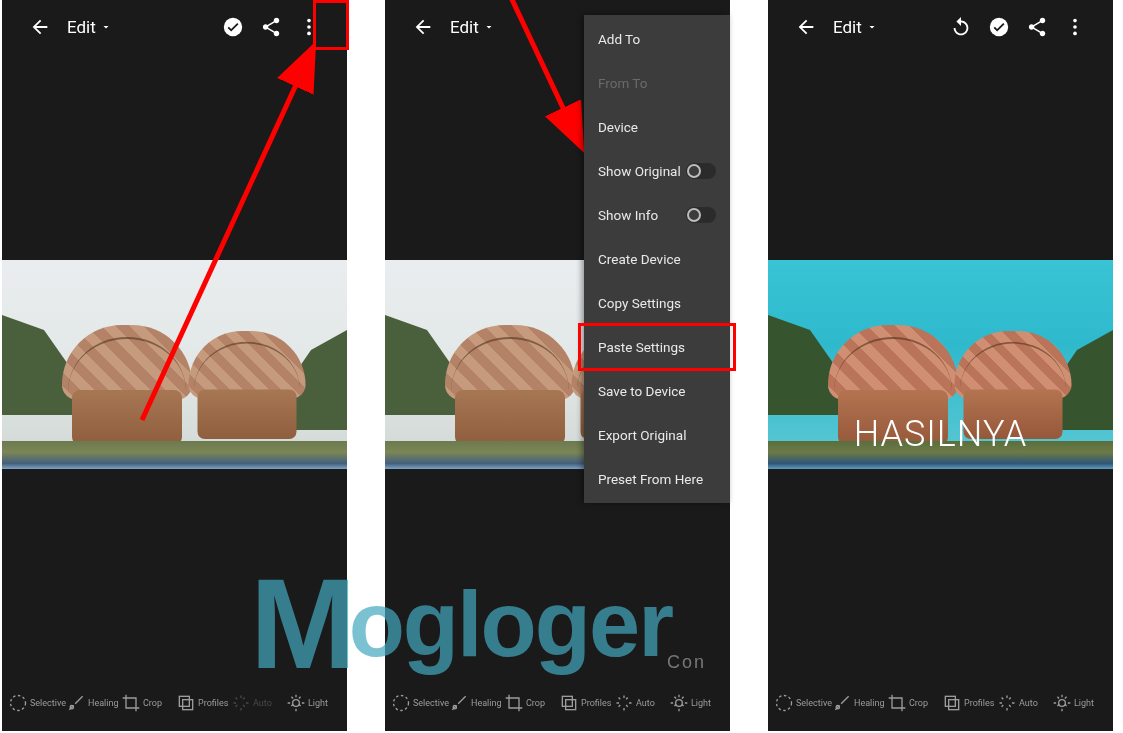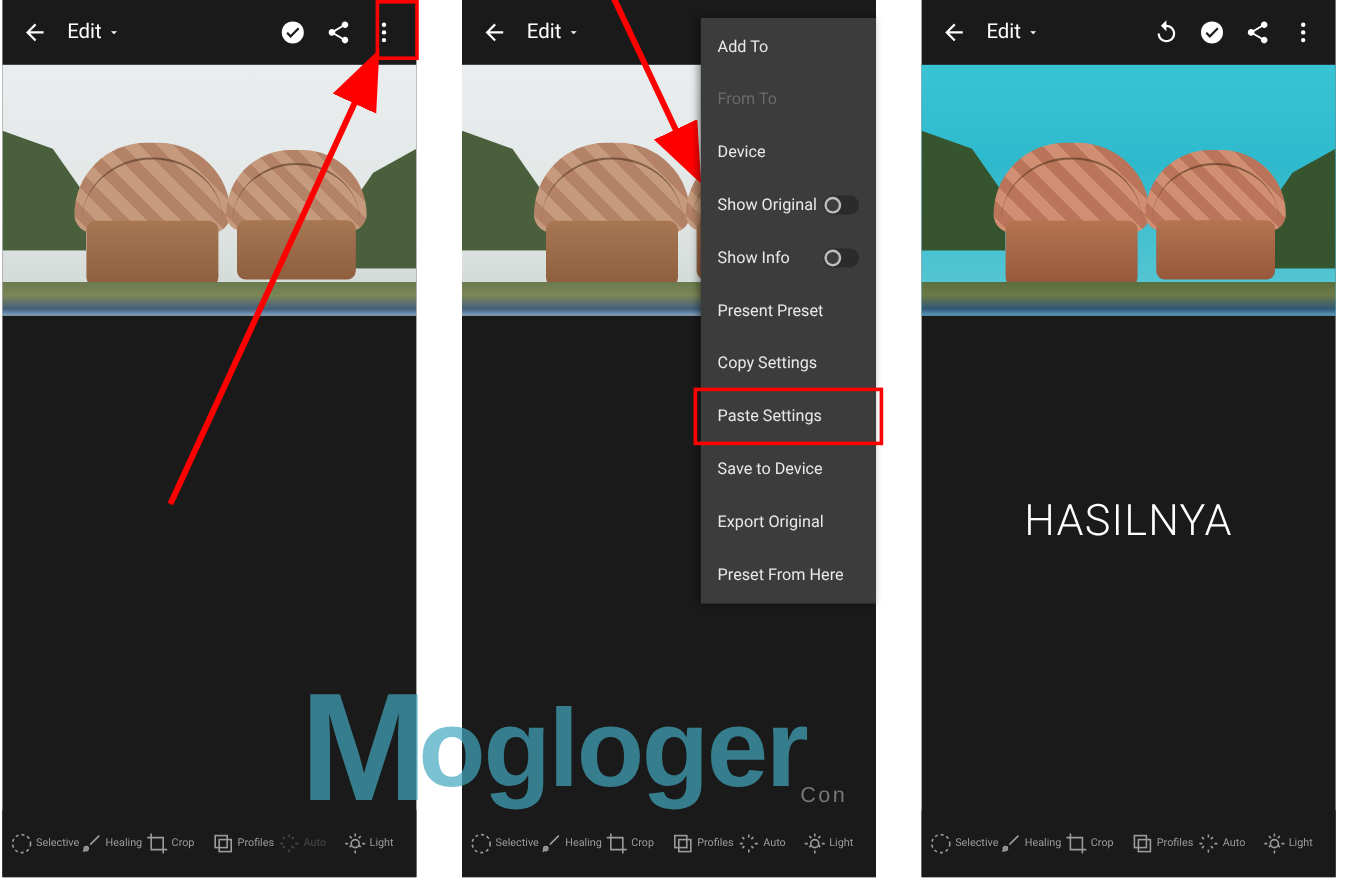--- a/index.html
+++ b/index.html
@@ -22,21 +22,21 @@
     background: #1a1a1a;
     position: relative;
     display: flex;
     flex-direction: column;
     color: #fff;
   }
   .topbar {
     height: 54px;
     display: flex;
     align-items: center;
-    padding: 0 10px;
+    padding: 0 21px;
     gap: 4px;
   }
   .ic {
     width: 34px;
     height: 34px;
     display: flex;
     align-items: center;
     justify-content: center;
     cursor: pointer;
   }
@@ -49,20 +49,21 @@
     font-weight: 400;
     margin-left: 6px;
     cursor: pointer;
   }
   .edit-drop svg { width: 12px; height: 12px; fill: #fff; }
   .spacer { flex: 1; }
   .canvas {
     flex: 1;
     position: relative;
     display: flex;
+    align-items: center;
     justify-content: center;
   }
   .photo {
     width: 100%;
     height: 209px;
     position: relative;
     overflow: hidden;
   }
   
   .sky1 { background: linear-gradient(#e9edef 0%, #e2e7e6 55%, #cfd6d2 100%); }
@@ -428,21 +429,21 @@
         </div>
       <div class="item">
         <span>Show Original</span>
         <span class="toggle"></span>
       </div>
       <div class="item">
         <span>Show Info</span>
         <span class="toggle"></span>
       </div>
       <div class="item">
-          <span>Present Preset</span>
+          <span>Create Device</span>
         </div>
       <div class="item">
           <span>Copy Settings</span>
         </div>
       <div class="item" style="position:relative;align-items:flex-end;">
         <span>Paste Settings</span>
         <span class="hl" style="left:-6px; right:-6px; top:-2px; bottom:-2px;"></span>
       </div>
       <div class="item">
           <span>Save to Device</span>

